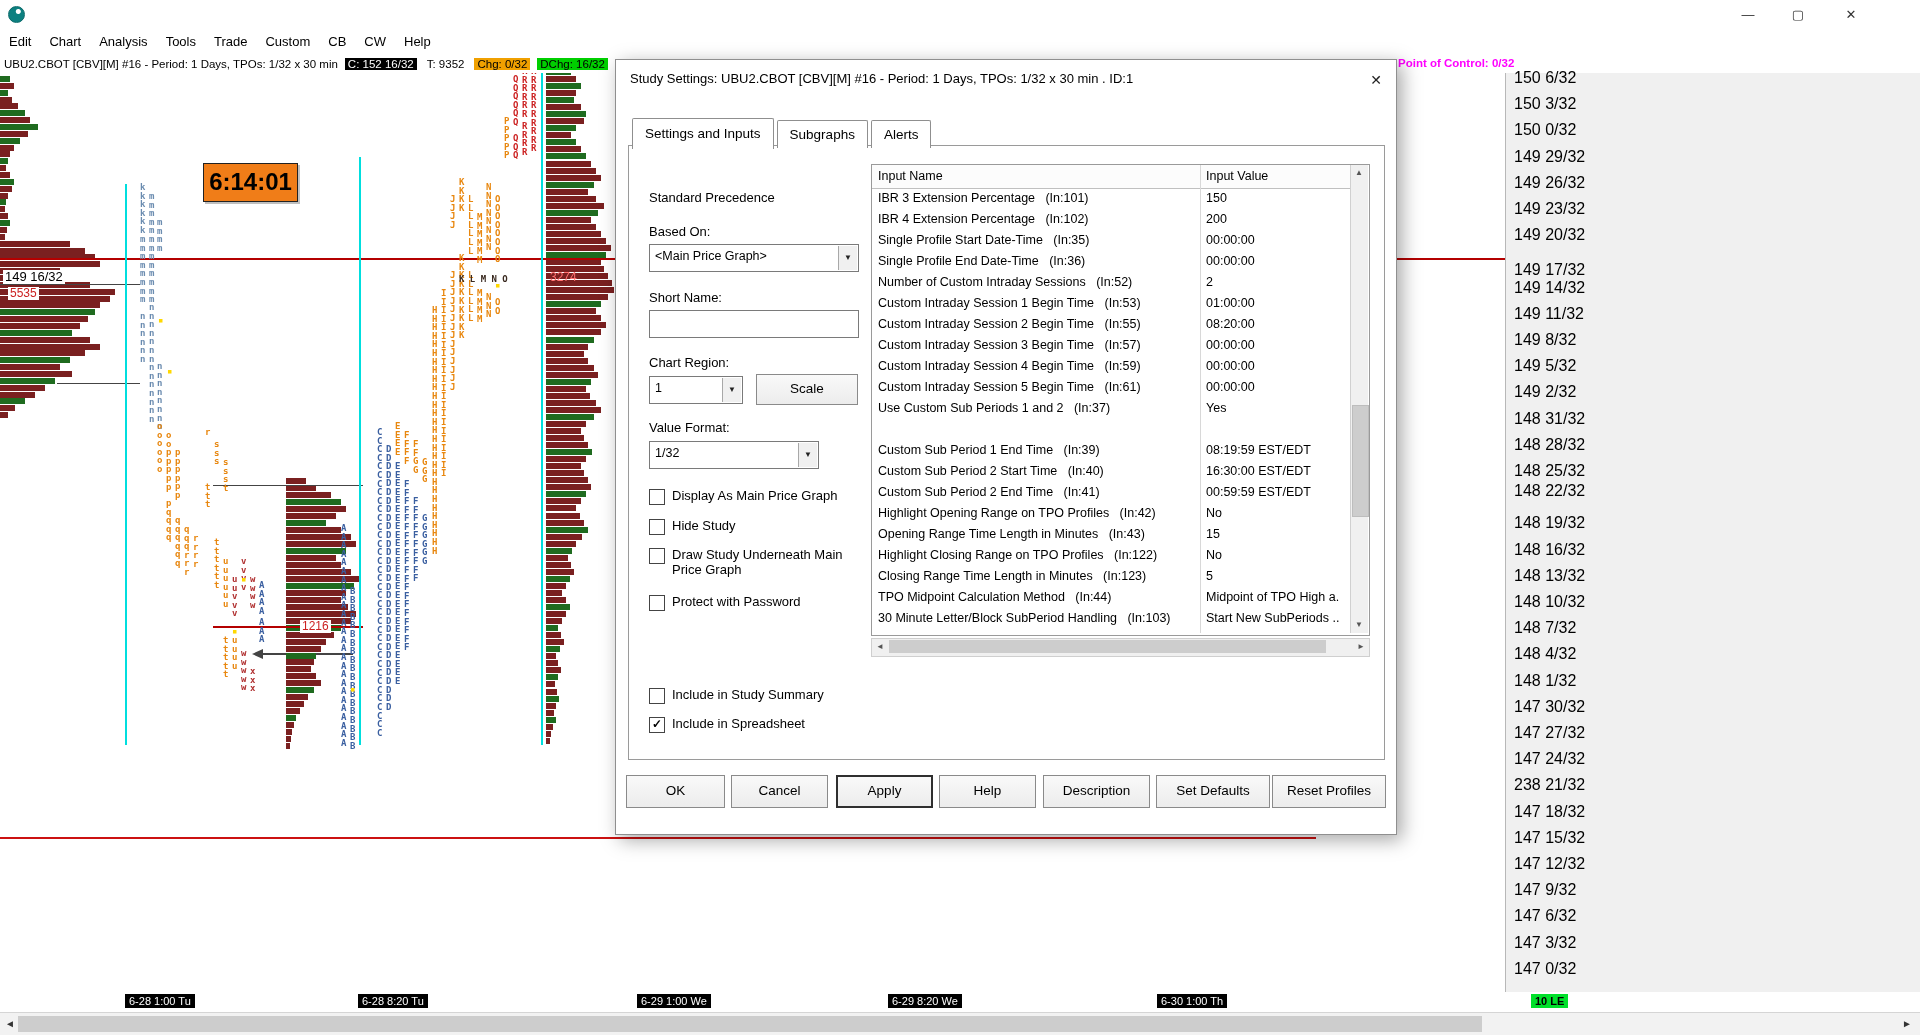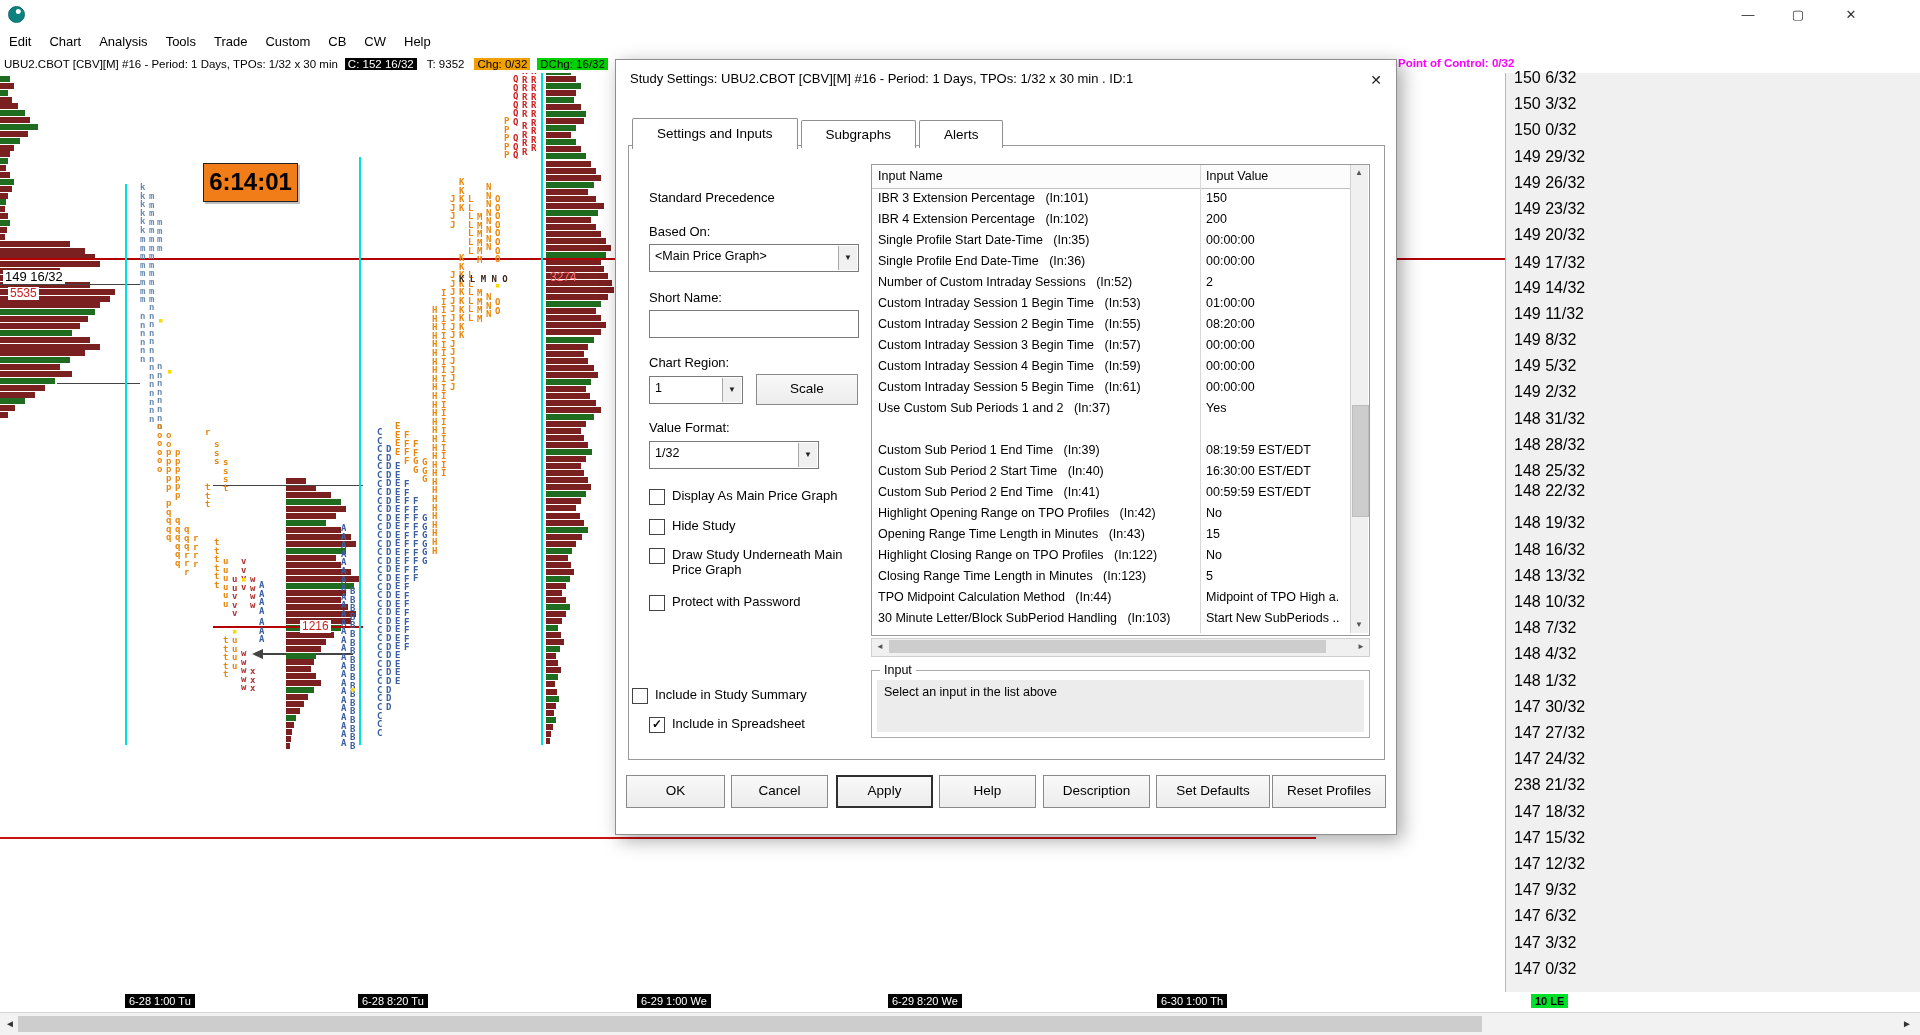--- a/index.html
+++ b/index.html
@@ -38,21 +38,21 @@
 .axischip{position:absolute;top:2px;background:#000;color:#fff;font-size:11px;padding:1px 4px;white-space:nowrap}
 #lastbadge{position:absolute;left:1531px;top:2px;background:#00e02a;color:#000;font-size:11px;font-weight:bold;padding:1px 4px}
 #hscroll{position:absolute;left:0;top:1012px;width:1920px;height:23px;background:#f2f2f2;border-top:1px solid #d5d5d5}
 #hthumb{position:absolute;left:18px;top:3px;width:1464px;height:16px;background:#cdcdcd}
 .scrollarrow{position:absolute;top:5px;font-size:10px;color:#333}
 
 #dialog{position:absolute;left:615px;top:59px;width:780px;height:774px;background:#fff;border:1px solid #8f8f8f;box-shadow:5px 5px 18px rgba(0,0,0,.35);z-index:10}
 #dlgtitle{position:absolute;left:14px;top:11px;font-size:13px;white-space:nowrap}
 #dlgclose{position:absolute;left:748px;top:8px;width:24px;height:24px;text-align:center;line-height:24px;font-size:14px;color:#222}
 #tabs{position:absolute;left:16px;top:58px;display:flex;align-items:flex-end;z-index:2}
-.tab{height:27px;line-height:27px;padding:0 24px;border:1px solid #8f8f8f;border-bottom:none;background:#fff;border-radius:2px 2px 0 0;font-size:13.5px;margin-right:3px;position:relative}
+.tab{height:27px;line-height:27px;padding:0 12px;border:1px solid #8f8f8f;border-bottom:none;background:#fff;border-radius:2px 2px 0 0;font-size:13.5px;margin-right:3px;position:relative}
 .tab.active{height:30px;line-height:30px;margin-bottom:-1px;z-index:3}
 #tabframe{position:absolute;left:12px;top:85px;width:755px;height:613px;border:1px solid #9a9a9a;background:#fff;z-index:1}
 .dlabel{position:absolute;font-size:13px;white-space:nowrap;z-index:2}
 .combo{position:absolute;height:26px;border:1px solid #7a7a7a;background:#fff;z-index:2}
 .combo .ctext{position:absolute;left:5px;top:4px;font-size:12.5px;white-space:nowrap}
 .combo .cbtn{position:absolute;right:1px;top:1px;bottom:1px;width:18px;background:#f0f0f0;border-left:1px solid #a8a8a8;text-align:center;font-size:8px;line-height:23px;color:#222}
 .textinput{position:absolute;height:26px;border:1px solid #7a7a7a;background:#fff;z-index:2}
 .btn{position:absolute;height:31px;background:linear-gradient(#f9f9f9,#ececec);border:1px solid #8a8a8a;font-size:13.5px;text-align:center;line-height:29px;z-index:2}
 .btn.default{border:1px solid #2f2f2f;box-shadow:inset 0 0 0 1px #2f2f2f}
 .cbrow{position:absolute;display:flex;gap:7px;z-index:2}
@@ -833,21 +833,21 @@
   </div>
 
 <div id="pricescale">
     <div class="pricelabel" style="top: -4px;">150 6/32</div>
     <div class="pricelabel" style="top: 22.2px;">150 3/32</div>
     <div class="pricelabel" style="top: 48.4px; text-align: center;">150 0/32</div>
     <div class="pricelabel" style="top: 74.6px;">149 29/32</div>
     <div class="pricelabel" style="top: 100.8px;">149 26/32</div>
     <div class="pricelabel" style="top: 127px;">149 23/32</div>
     <div class="pricelabel" style="top: 153.2px;">149 20/32</div>
-    <div class="pricelabel" style="top: 181px;">149 17/32</div>
+    <div class="pricelabel" style="top: 188px;">149 17/32</div>
     <div class="pricelabel" style="top: 205.6px;">149 14/32</div>
     <div class="pricelabel" style="top: 231.8px;">149 11/32</div>
     <div class="pricelabel" style="top: 258px;">149 8/32</div>
     <div class="pricelabel" style="top: 284.2px;">149 5/32</div>
     <div class="pricelabel" style="top: 310.4px;">149 2/32</div>
     <div class="pricelabel" style="top: 336.6px;">148 31/32</div>
     <div class="pricelabel" style="top: 362.8px;">148 28/32</div>
     <div class="pricelabel" style="top: 389px;">148 25/32</div>
     <div class="pricelabel" style="top: 409px;">148 22/32</div>
     <div class="pricelabel" style="top: 441.4px;">148 19/32</div>
@@ -1012,43 +1012,37 @@
       <div id="vsthumb"></div>
       <div class="vsbtn" style="bottom:0">▼</div>
     </div>
   </div>
   <div id="tblhscroll">
     <div class="hsbtn" style="left:0">◄</div>
     <div id="tblhthumb"></div>
     <div class="hsbtn" style="right:0">►</div>
   </div>
 
-  <div id="inputgroup">
-    <div id="inputlegend">Input</div>
-    <div id="inputinner">
-      <div>Select an input in the list above</div>
-    </div>
-  </div>
 <div class="cbrow" style="left: 33px; top: 428px;">
       <div class="cbbox"></div>
       <div class="cblabel">Display As Main Price Graph</div>
     </div>
     <div class="cbrow" style="left: 33px; top: 458px;">
       <div class="cbbox"></div>
       <div class="cblabel">Hide Study</div>
     </div>
     <div class="cbrow" style="left: 33px; top: 487px;">
       <div class="cbbox"></div>
       <div class="cblabel">Draw Study Underneath Main Price Graph</div>
     </div>
     <div class="cbrow" style="left: 33px; top: 534px;">
       <div class="cbbox"></div>
       <div class="cblabel">Protect with Password</div>
     </div>
-    <div class="cbrow" style="left: 16px; top: 627px; text-align: center;">
+    <div class="cbrow" style="left: 33px; top: 627px; text-align: center;">
       <div class="cbbox"></div>
       <div class="cblabel">Include in Study Summary</div>
     </div>
     <div class="cbrow" style="left: 33px; top: 656px;">
       <div class="cbbox">✓</div>
       <div class="cblabel">Include in Spreadsheet</div>
     </div>
     <div class="btn" style="left: 10px; top: 715px; width: 97px;">OK</div>
     <div class="btn" style="left: 115px; top: 715px; width: 95px;">Cancel</div>
     <div class="btn default" style="left: 220px; top: 715px; width: 95px;">Apply</div>

